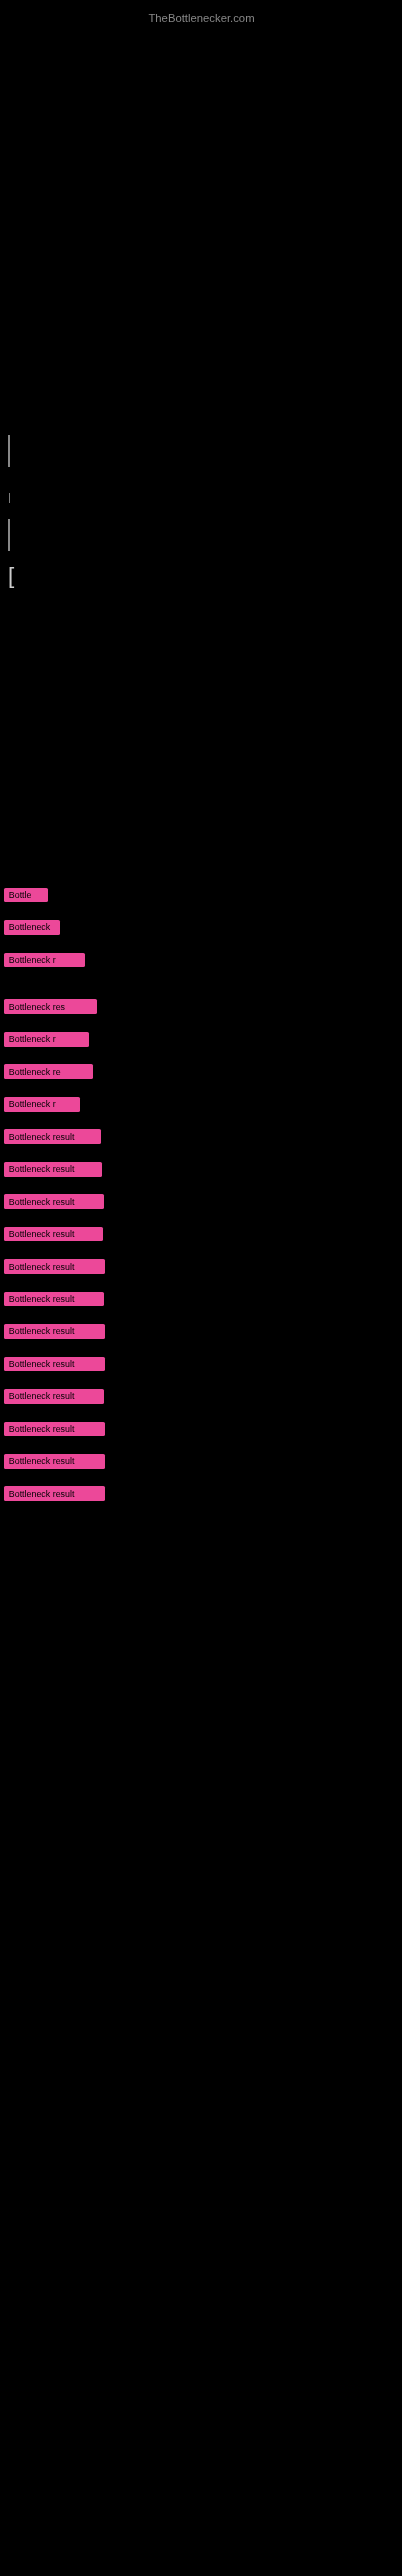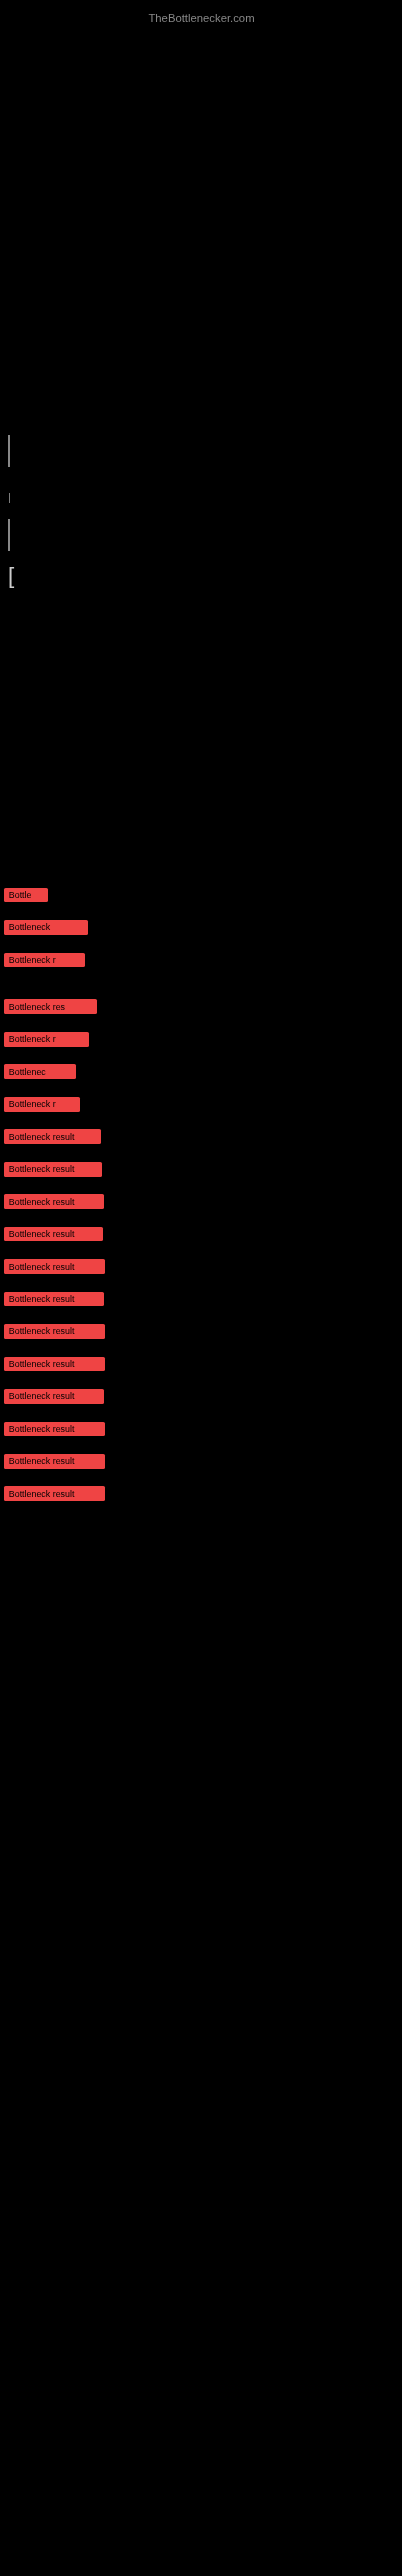--- a/index.html
+++ b/index.html
@@ -50,37 +50,37 @@
     .bottleneck-items-container {
       position: absolute;
       top: 886px;
       left: 0;
       right: 0;
       padding: 0 4px;
     }
 
     .bottleneck-item {
       display: inline-block;
-      background-color: #ef4444;
+      background-color: #ec4899;
       color: #000000;
       font-size: 8.9px;
       padding: 2.4px 4.8px;
       margin-bottom: 6.4px;
       border-radius: 1.6px;
       font-weight: normal;
     }
 
     .bottleneck-row {
       margin-bottom: 9.7px;
       display: block;
     }
 
     
     .bw-1 { width: 44px; }
-    .bw-2 { width: 84px; }
+    .bw-2 { width: 56px; }
     .bw-3 { width: 56px; }
     .bw-4 { width: 81px; }
     .bw-5 { width: 93px; margin-top: 16px; }
     .bw-6 { width: 85px; }
     .bw-7 { width: 89px; }
     .bw-8 { width: 72px; }
     .bw-9 { width: 87px; }
     .bw-10 { width: 76px; }
     .bw-11 { width: 97px; }
     .bw-12 { width: 98px; }
@@ -122,21 +122,21 @@
   <div class="vertical-line"></div>
   <div class="bracket-symbol">[</div>
 </div>
 
 <div class="bottleneck-items-container" id="bottleneck-container">
     <div class="bottleneck-row"><span class="bottleneck-item bw-1">Bottle</span></div>
     <div class="bottleneck-row"><span class="bottleneck-item bw-2">Bottleneck</span></div>
     <div class="bottleneck-row"><span class="bottleneck-item bw-4">Bottleneck r</span></div>
     <div class="bottleneck-row"><span class="bottleneck-item bw-5">Bottleneck res</span></div>
     <div class="bottleneck-row"><span class="bottleneck-item bw-6">Bottleneck r</span></div>
-    <div class="bottleneck-row"><span class="bottleneck-item bw-8">Bottlenec</span></div>
+    <div class="bottleneck-row"><span class="bottleneck-item bw-7">Bottleneck re</span></div>
     <div class="bottleneck-row"><span class="bottleneck-item bw-10">Bottleneck r</span></div>
     <div class="bottleneck-row"><span class="bottleneck-item bw-11">Bottleneck result</span></div>
     <div class="bottleneck-row"><span class="bottleneck-item bw-12">Bottleneck result</span></div>
     <div class="bottleneck-row"><span class="bottleneck-item bw-13">Bottleneck result</span></div>
     <div class="bottleneck-row"><span class="bottleneck-item bw-14">Bottleneck result</span></div>
     <div class="bottleneck-row"><span class="bottleneck-item bw-15">Bottleneck result</span></div>
     <div class="bottleneck-row"><span class="bottleneck-item bw-16">Bottleneck result</span></div>
     <div class="bottleneck-row"><span class="bottleneck-item bw-17">Bottleneck result</span></div>
     <div class="bottleneck-row"><span class="bottleneck-item bw-18">Bottleneck result</span></div>
     <div class="bottleneck-row"><span class="bottleneck-item bw-19">Bottleneck result</span></div>

